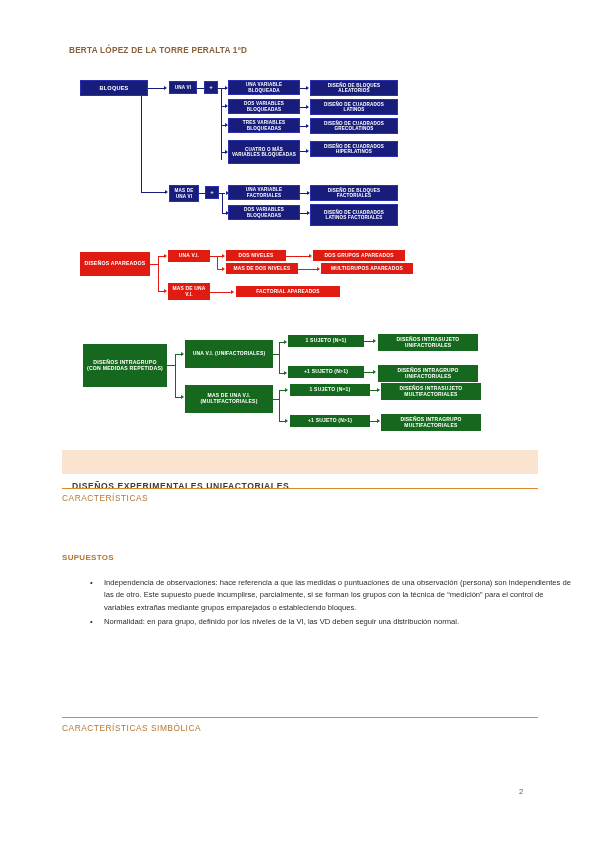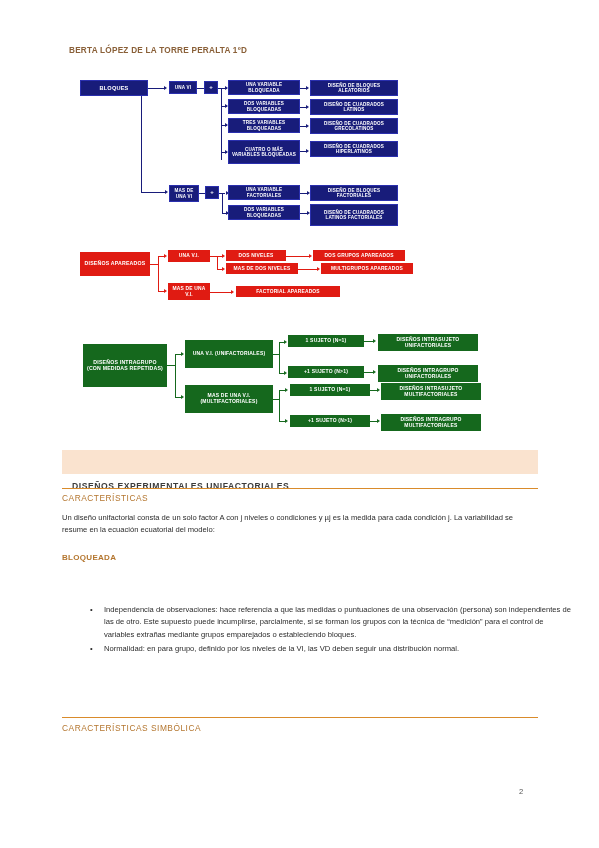--- a/index.html
+++ b/index.html
@@ -254,25 +254,24 @@
     <div class="node" style="left:381px;top:414px;width:100px;height:17px;">DISEÑOS INTRAGRUPO MULTIFACTORIALES</div>
   </div>
 
   <div class="section-banner">
     <span>DISEÑOS EXPERIMENTALES UNIFACTORIALES</span>
   </div>
 
   <div class="rule" style="top:488px;"></div>
   <div class="subhead" style="top:493px;">CARACTERÍSTICAS</div>
 
-  <div class="para" style="top:512px;">Un diseño unifactorial consta de un solo factor A con j niveles o condiciones y µj es la medida para cada condición j. La variabilidad se resume en la ecuación ecuatorial del modelo:</div>
-
-  <div class="subhead bold" style="top:553px;font-size:8px;">BLOQUEADA</div>
-
-  <ul class="bullets" style="top:604px;">
+
+  <div class="subhead bold" style="top:553px;font-size:8px;">SUPUESTOS</div>
+
+  <ul class="bullets" style="top:577px;">
     <li>Independencia de observaciones: hace referencia a que las medidas o puntuaciones de una observación (persona) son independientes de las de otro. Este supuesto puede incumplirse, parcialmente, si se forman los grupos con la técnica de “medición” para el control de variables extrañas mediante grupos emparejados o estableciendo bloques.</li>
     <li>Normalidad: en para grupo, definido por los niveles de la VI, las VD deben seguir una distribución normal.</li>
   </ul>
 
   <div class="rule" style="top:717px;"></div>
   <div class="subhead" style="top:723px;">CARACTERÍSTICAS SIMBÓLICA</div>
 
   <div class="page-num">2</div>
 </div>
 

